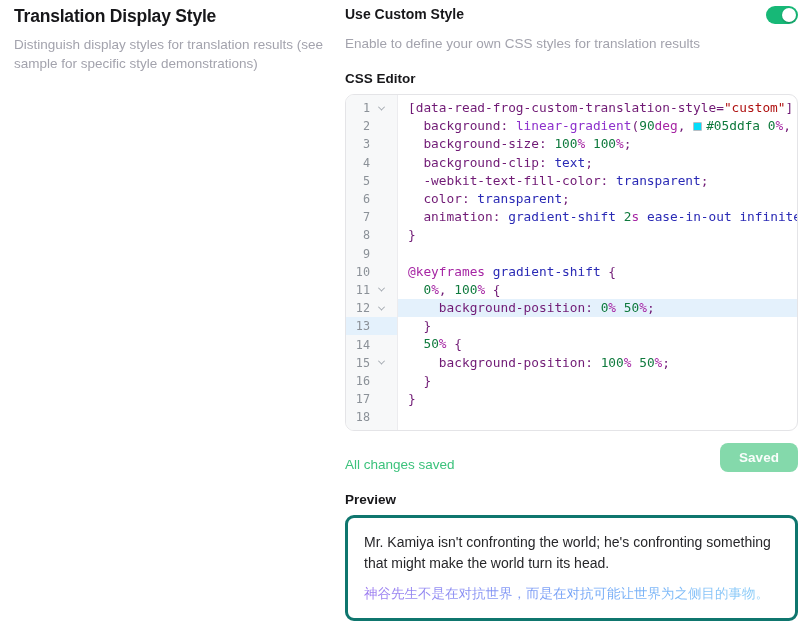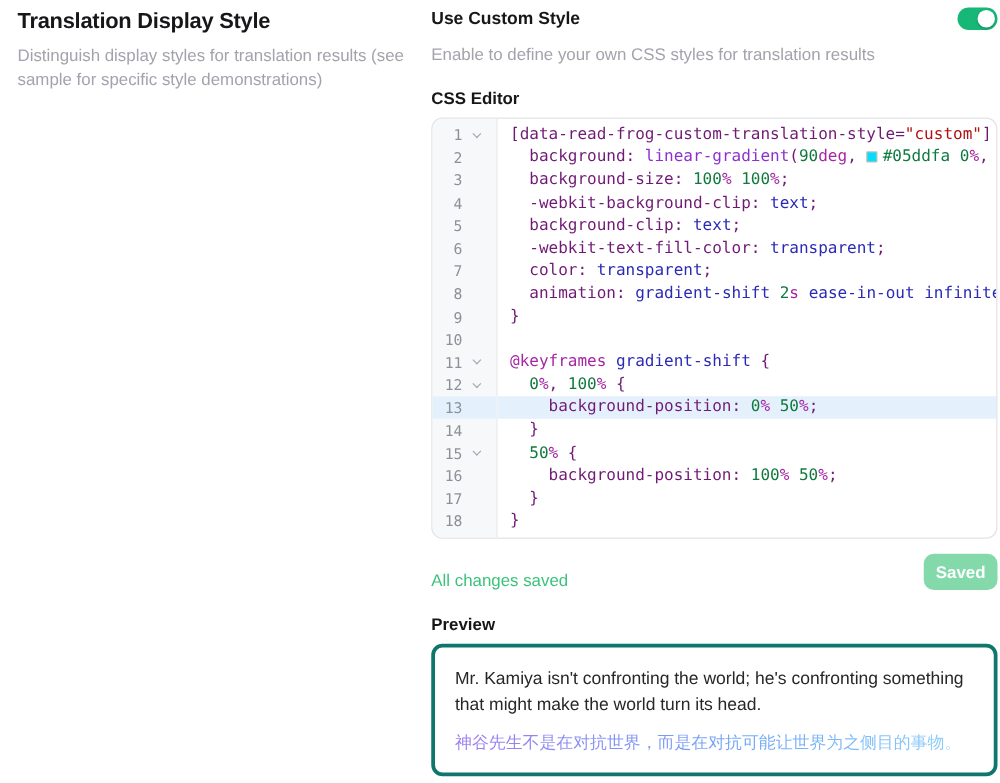--- a/index.html
+++ b/index.html
@@ -44,21 +44,21 @@
   .tk-num  { color:#0f7a3d; }
   .tk-unit { color:#a626a4; }
   .tk-atom { color:#2a2ab5; }
   .tk-atk  { color:#a626a4; }
   .tk-swatch { display:inline-block; width:9px; height:9px; border:1px solid #b9bec4; border-radius:1px; margin-right:4px; vertical-align:-1px; }
 
   
   .status-row { margin-top:12px; display:flex; justify-content:space-between; align-items:flex-end; }
   .save-status { font-size:13.5px; color:#3cc27c; }
   .saved-btn {
-    width:59px; height:29px; border:none; border-radius:8px; background:#84d9ab;
+    width:78px; height:29px; border:none; border-radius:8px; background:#84d9ab;
     color:rgba(255,255,255,.95); font-size:13.5px; font-weight:600;
     font-family:"Liberation Sans", sans-serif; cursor:default;
   }
 
   
   .preview-box { margin-top:8px; border:3px solid #0f766e; border-radius:9px; padding:14px 16px 13px; }
   .preview-original { margin:0; font-size:14px; line-height:1.5; color:#27272a; }
   .preview-translation {
     margin:11px 0 1px; font-size:13.5px; line-height:1.4;
     background:linear-gradient(90deg, #9d7bf0 0%, #6fa6f7 55%, #8fd2f8 100%);
@@ -167,21 +167,20 @@
         </div>
         <div class="g-row">
           <span class="g-num">18</span>
           <span class="g-fold"></span>
         </div>
       </div>
     <div class="ed-code">
         <div class="c-row"><span class="tk-pl">[data-read-frog-custom-translation-style=</span><span class="tk-str">"custom"</span><span class="tk-pl">] {</span></div>
         <div class="c-row"><span class="tk-pl">  background: </span><span class="tk-fn">linear-gradient</span><span class="tk-pl">(</span><span class="tk-num">90</span><span class="tk-unit">deg</span><span class="tk-pl">, </span><span class="tk-swatch" style="background: rgb(5, 221, 250);"></span><span class="tk-num">#05ddfa</span><span class="tk-pl"> </span><span class="tk-num">0</span><span class="tk-unit">%</span><span class="tk-pl">,</span></div>
         <div class="c-row"><span class="tk-pl">  background-size: </span><span class="tk-num">100</span><span class="tk-unit">%</span><span class="tk-pl"> </span><span class="tk-num">100</span><span class="tk-unit">%</span><span class="tk-pl">;</span></div>
-        <div class="c-row"><span class="tk-pl">  -webkit-background-clip: </span><span class="tk-atom">text</span><span class="tk-pl">;</span></div>
         <div class="c-row"><span class="tk-pl">  background-clip: </span><span class="tk-atom">text</span><span class="tk-pl">;</span></div>
         <div class="c-row"><span class="tk-pl">  -webkit-text-fill-color: </span><span class="tk-atom">transparent</span><span class="tk-pl">;</span></div>
         <div class="c-row"><span class="tk-pl">  color: </span><span class="tk-atom">transparent</span><span class="tk-pl">;</span></div>
         <div class="c-row"><span class="tk-pl">  animation: </span><span class="tk-atom">gradient-shift</span><span class="tk-pl"> </span><span class="tk-num">2</span><span class="tk-unit">s</span><span class="tk-pl"> </span><span class="tk-atom">ease-in-out</span><span class="tk-pl"> </span><span class="tk-atom">infinite</span></div>
         <div class="c-row"><span class="tk-pl">}</span></div>
         <div class="c-row"></div>
         <div class="c-row"><span class="tk-atk">@keyframes</span><span class="tk-pl"> </span><span class="tk-atom">gradient-shift</span><span class="tk-pl"> {</span></div>
         <div class="c-row"><span class="tk-pl">  </span><span class="tk-num">0</span><span class="tk-unit">%</span><span class="tk-pl">, </span><span class="tk-num">100</span><span class="tk-unit">%</span><span class="tk-pl"> {</span></div>
         <div class="c-row active"><span class="tk-pl">    background-position: </span><span class="tk-num">0</span><span class="tk-unit">%</span><span class="tk-pl"> </span><span class="tk-num">50</span><span class="tk-unit">%</span><span class="tk-pl">;</span></div>
         <div class="c-row"><span class="tk-pl">  }</span></div>

